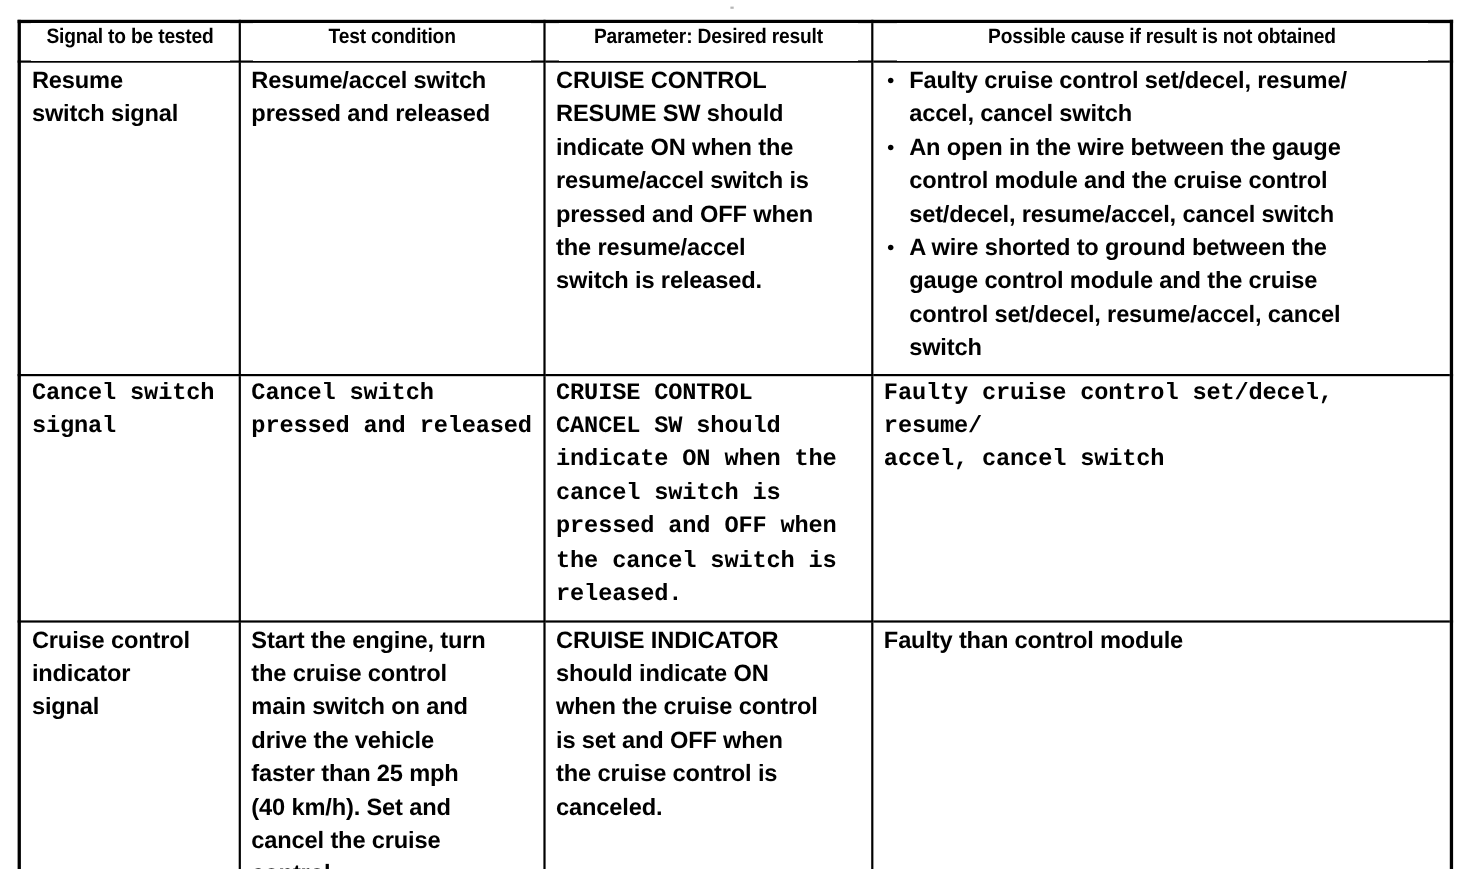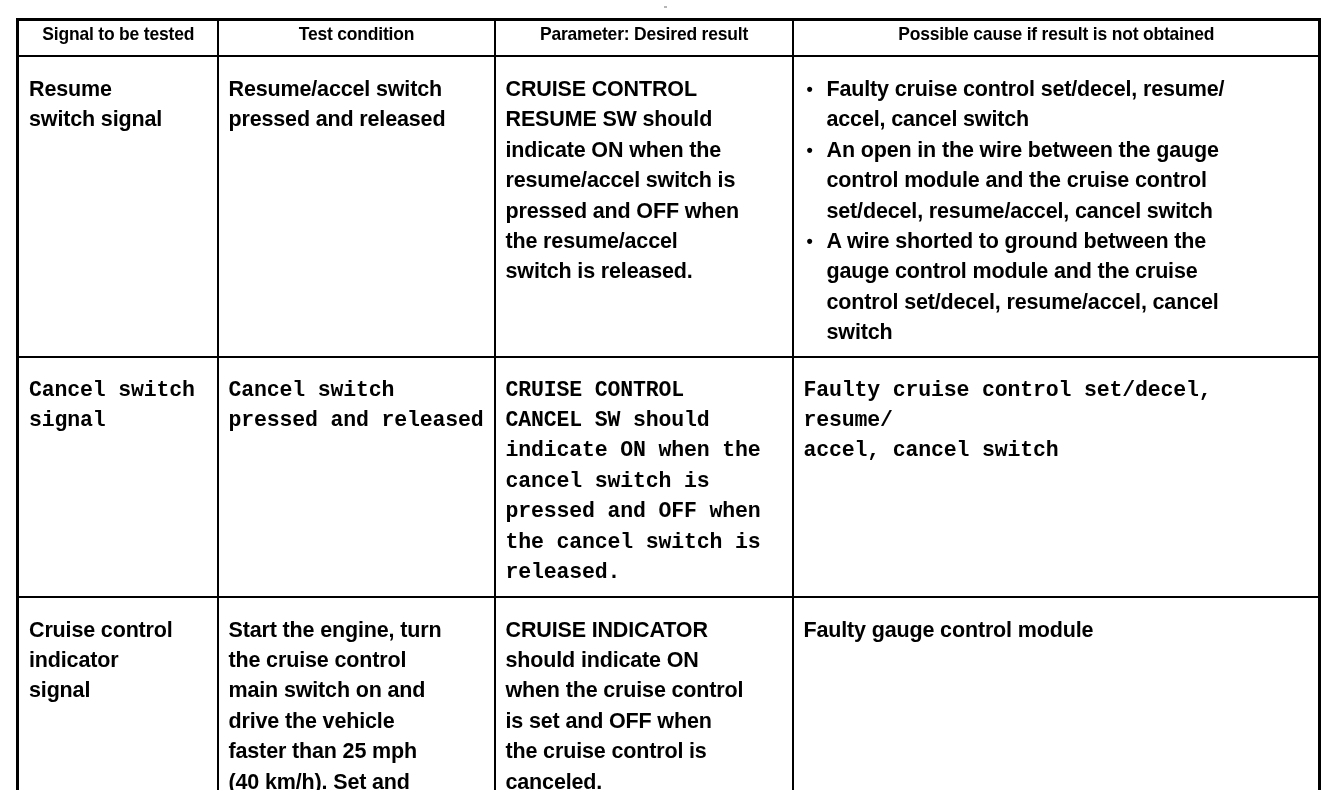--- a/index.html
+++ b/index.html
@@ -62,21 +62,21 @@
     transform-origin: center center;
     white-space: nowrap;
     font-stretch: condensed;
   }
   thead th .hd-txt {
     display: inline-block;
   }
 
   
   tbody td {
-    padding: 17px 8px 8px 10px;
+    padding: 1px 8px 8px 10px;
     font-size: 21.5px;
     line-height: 30.4px;
     font-weight: bold;
     letter-spacing: -0.15px;
   }
 
   tbody td .cell-text {
     display: block;
     white-space: pre-line;
   }
@@ -216,20 +216,20 @@
         </td>
         <td>
           <span class="cell-text">CRUISE INDICATOR
 should indicate ON
 when the cruise control
 is set and OFF when
 the cruise control is
 canceled.</span>
         </td>
         <td>
-          <span class="cell-text">Faulty gauge control module</span>
+          <span class="cell-text">Faulty than control module</span>
         </td>
       </tr>
 
     </tbody>
   </table>
 
 </div>
 
 </body></html>

